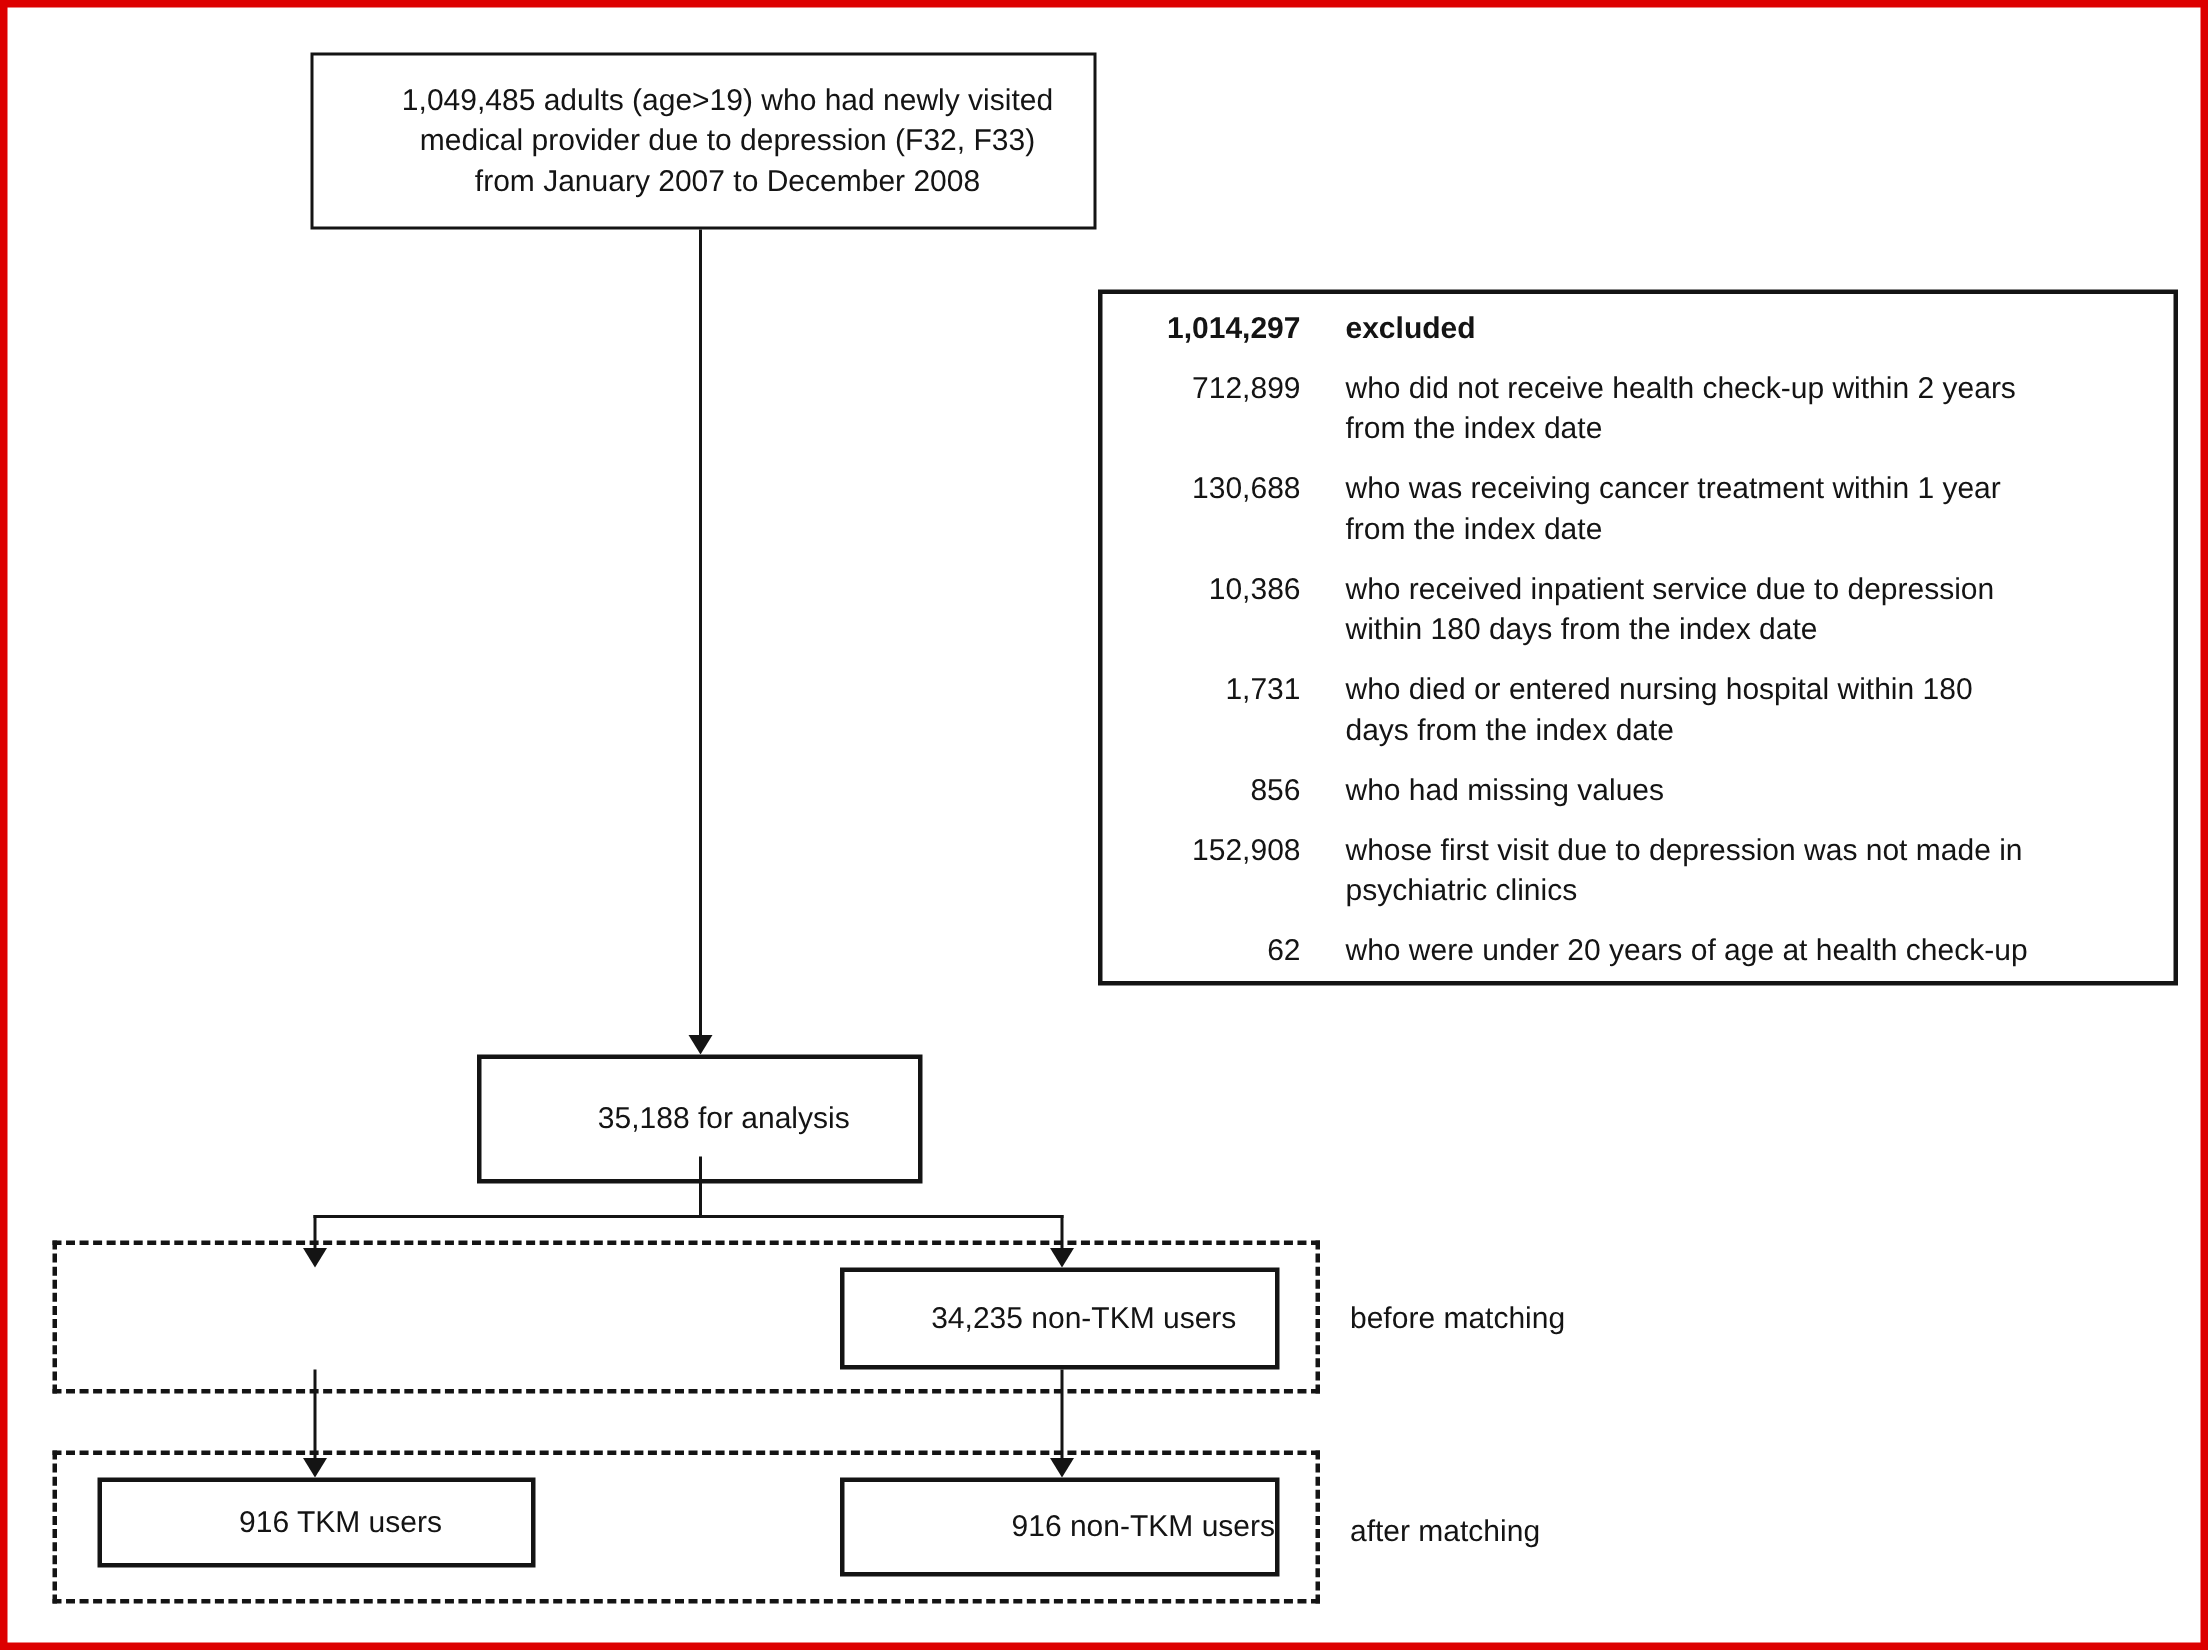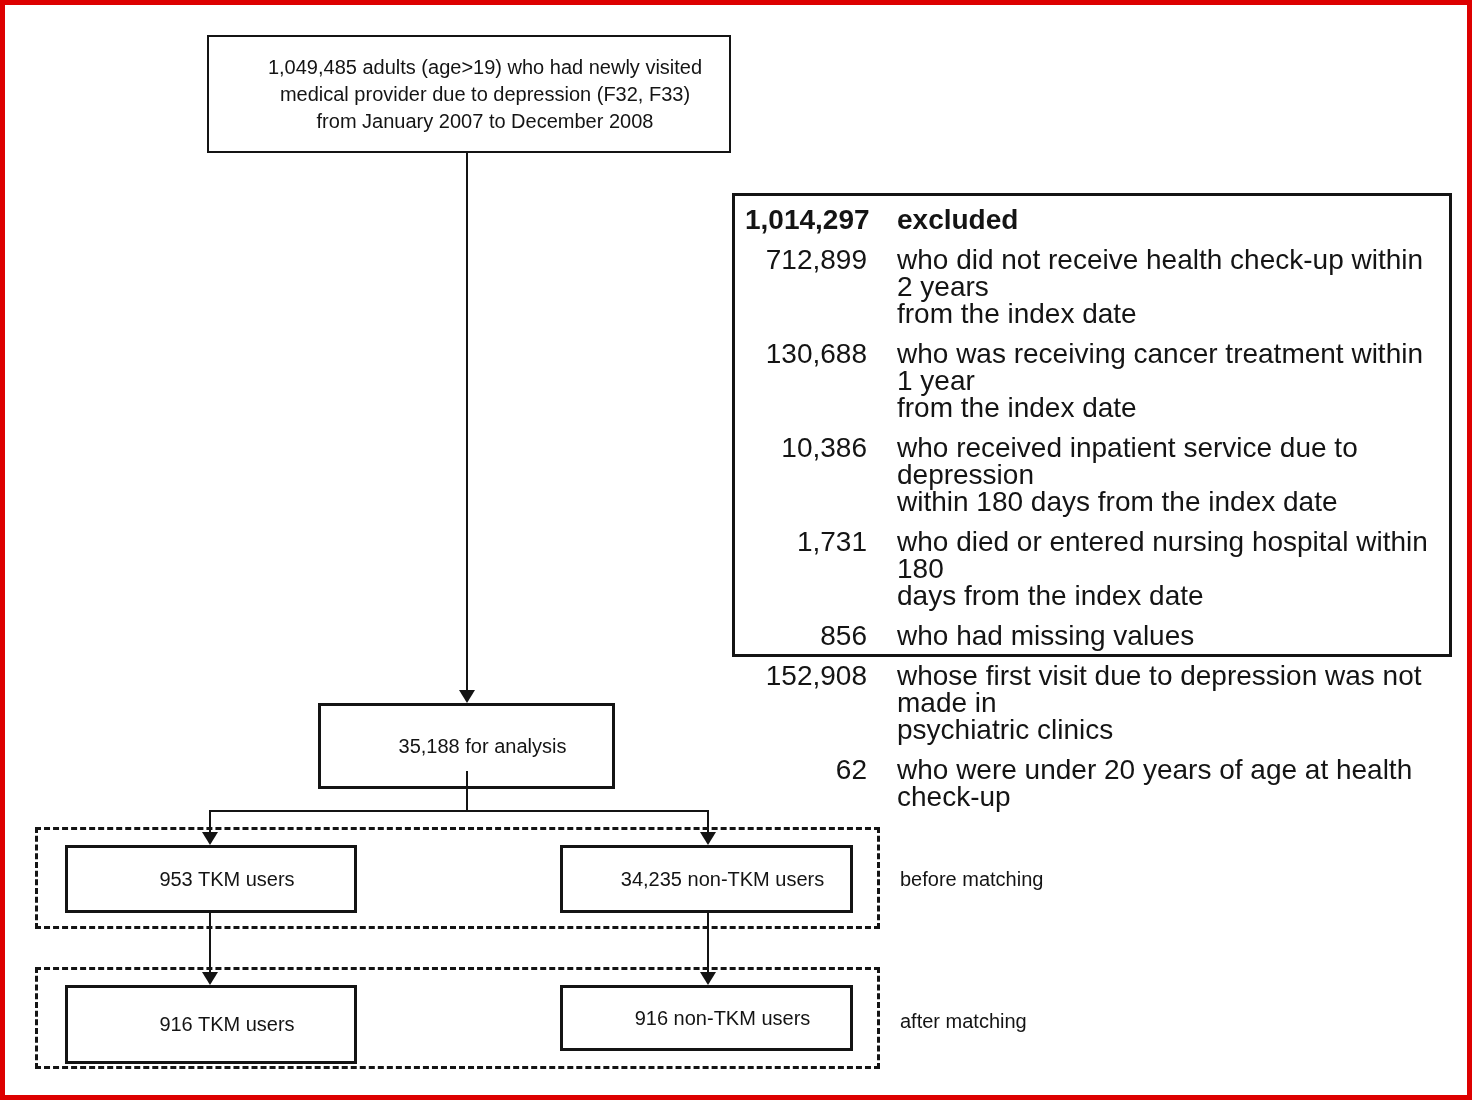--- a/index.html
+++ b/index.html
@@ -55,21 +55,21 @@
     box-sizing:border-box;
     border:3px solid var(--ink);
     background:var(--paper);
     padding:10px 16px 10px 10px;
   }
   .excl-grid{
     display:grid;
     grid-template-columns:122px 1fr;
     column-gap:30px;
     row-gap:13px;
-    font-size:28px;line-height:27px;
+    font-size:20px;line-height:27px;
   }
   .excl-num{text-align:right;}
   .excl-desc{text-align:left;white-space:pre-line;}
   .bold{font-weight:bold;}
 </style>
 </head>
 <body>
 
 <div class="canvas">
 
@@ -120,35 +120,32 @@
   </div>
 
   <div class="vline" style="left:461px;top:766px;height:41px;"></div>
   <div class="hline" style="left:204px;top:805px;width:500px;"></div>
   <div class="vline" style="left:204px;top:805px;height:24px;"></div>
   <div class="arrowhead" style="left:197px;top:827px;"></div>
   <div class="vline" style="left:702px;top:805px;height:24px;"></div>
   <div class="arrowhead" style="left:695px;top:827px;"></div>
 
   <div class="dashed-group" style="left:30px;top:822px;width:845px;height:102px;"></div>
-  <div class="box thick" style="left:60px;top:840px;width:292px;height:68px;font-size:20px;">
-    <div>953 TKM users</div>
-  </div>
   <div class="box thick" style="left:555px;top:840px;width:293px;height:68px;">
     <div>34,235 non-TKM users</div>
   </div>
   <div class="side-label" style="left:895px;top:861px;">before matching</div>
 
   <div class="vline" style="left:204px;top:908px;height:60px;"></div>
   <div class="arrowhead" style="left:197px;top:967px;"></div>
   <div class="vline" style="left:702px;top:908px;height:60px;"></div>
   <div class="arrowhead" style="left:695px;top:967px;"></div>
 
   <div class="dashed-group" style="left:30px;top:962px;width:845px;height:102px;"></div>
-  <div class="box thick" style="left:60px;top:980px;width:292px;height:79px;">
+  <div class="box thick" style="left:60px;top:980px;width:292px;height:60px;">
     <div>916 TKM users</div>
   </div>
-  <div class="box thick" style="left:555px;top:980px;width:293px;height:66px;">
+  <div class="box thick" style="left:555px;top:980px;width:293px;height:66px;justify-content:flex-end;">
     <div>916 non-TKM users</div>
   </div>
   <div class="side-label" style="left:895px;top:1003px;">after matching</div>
 
 </div>
 
 </body></html>

